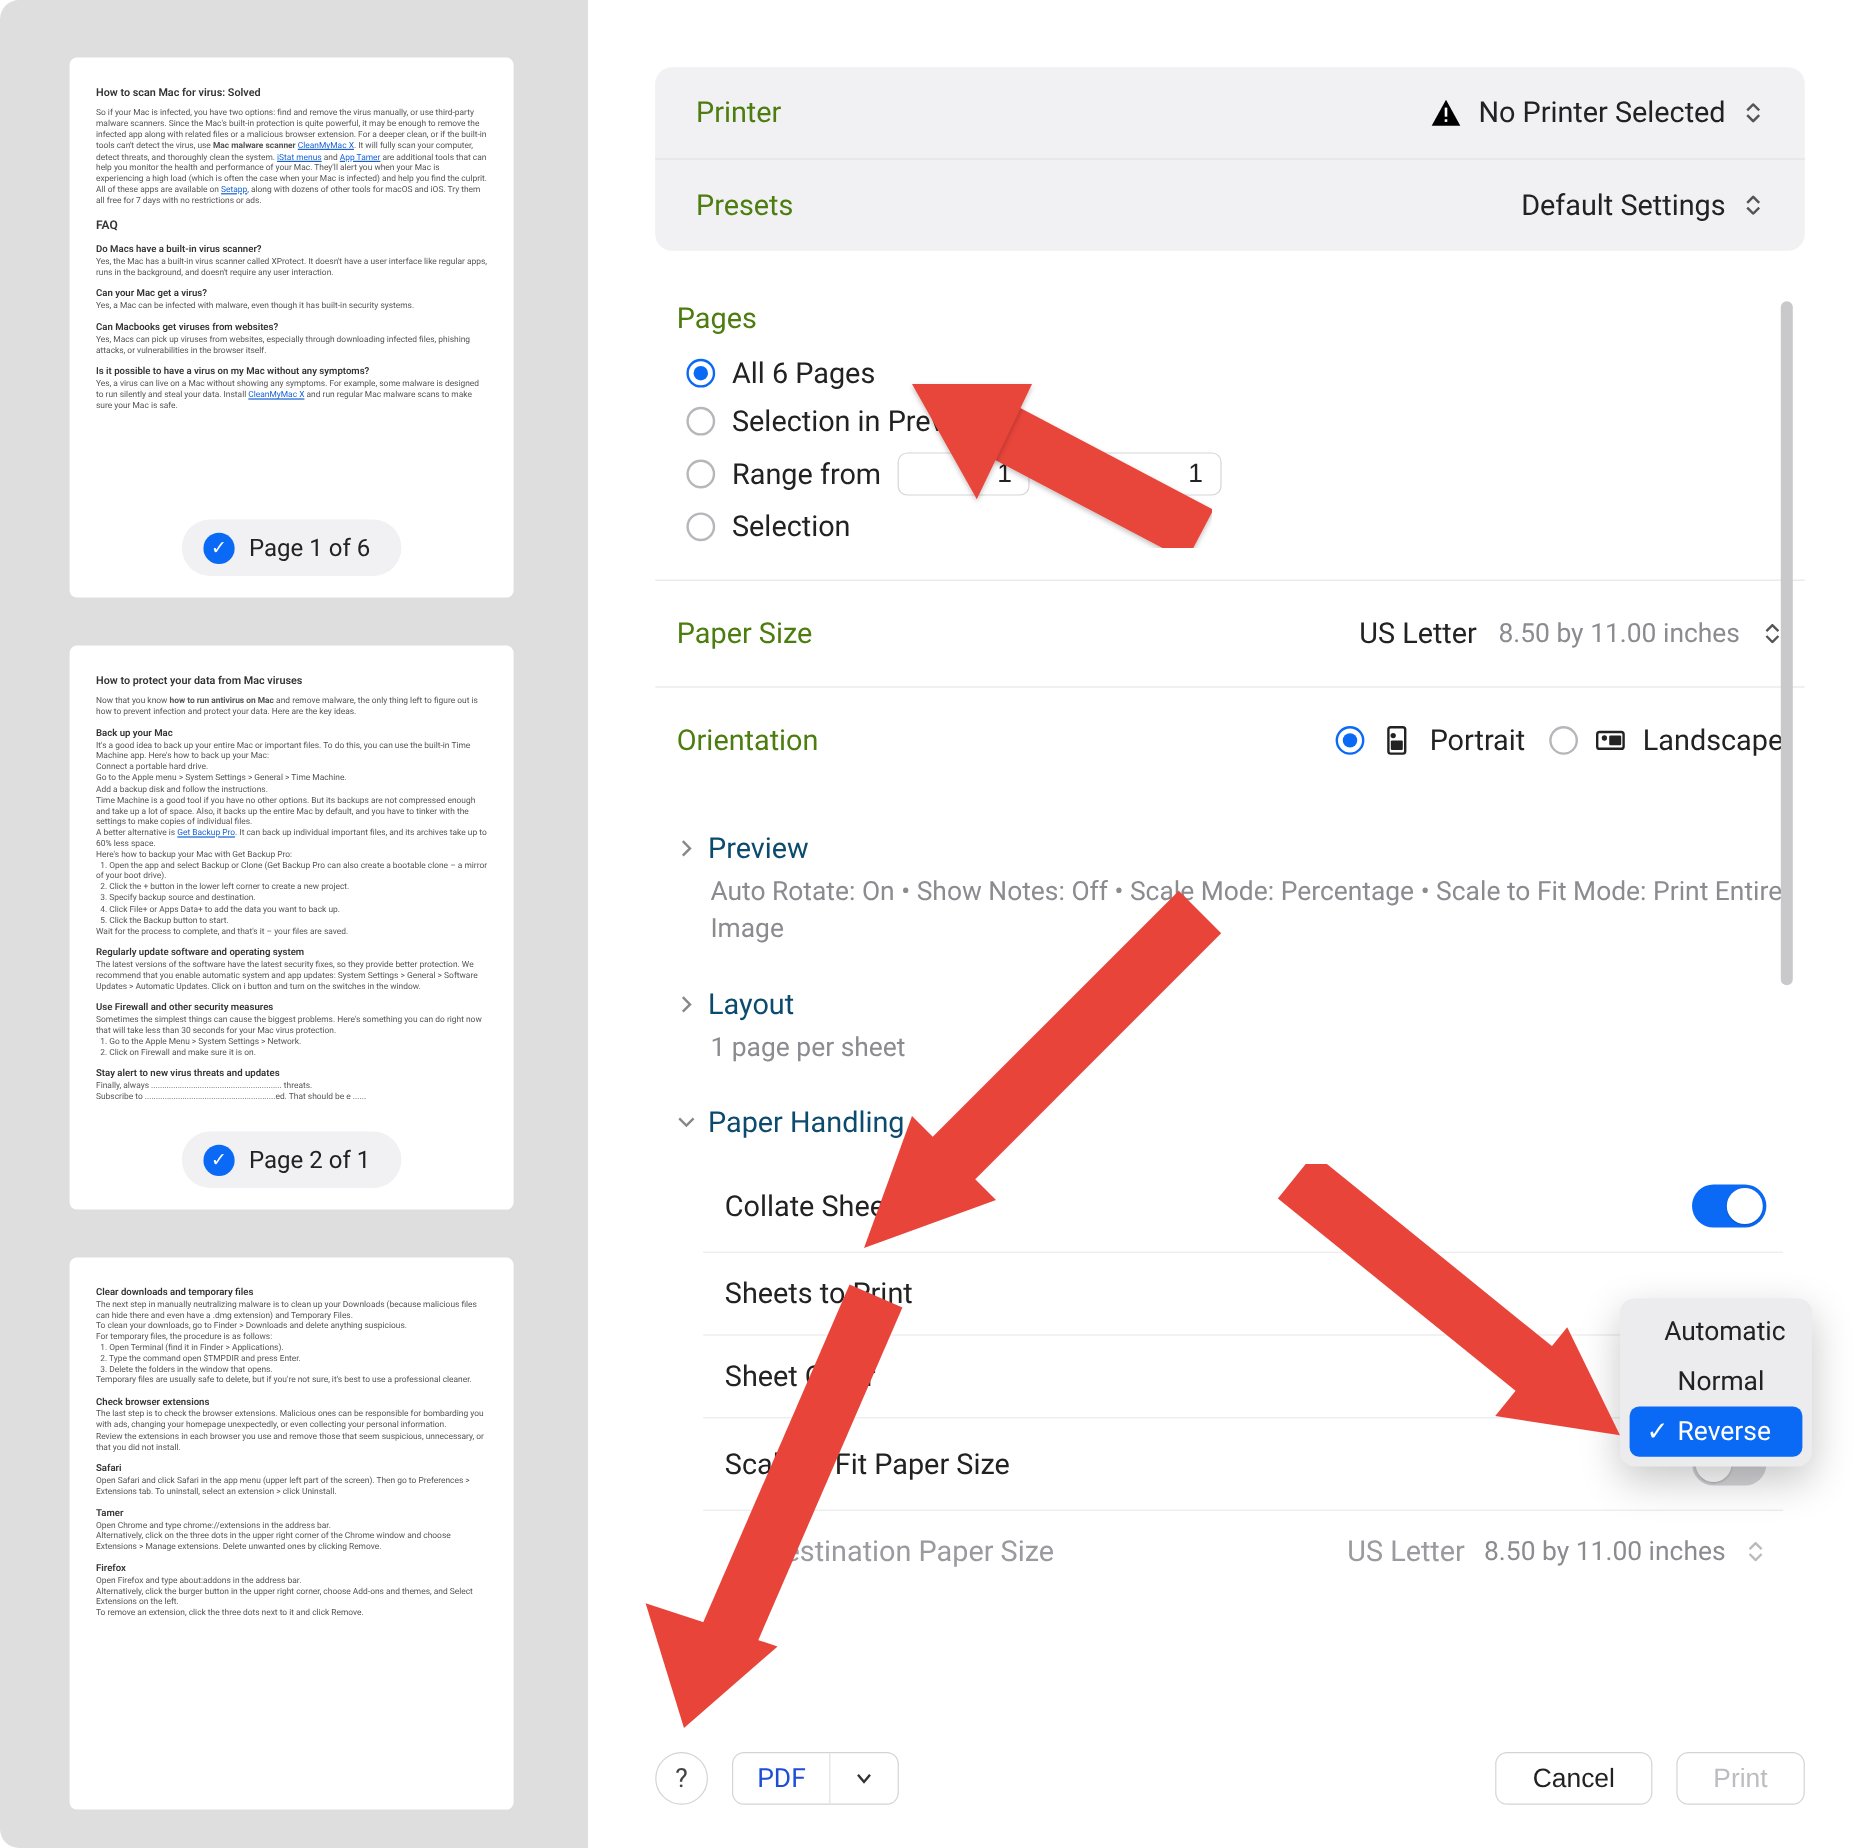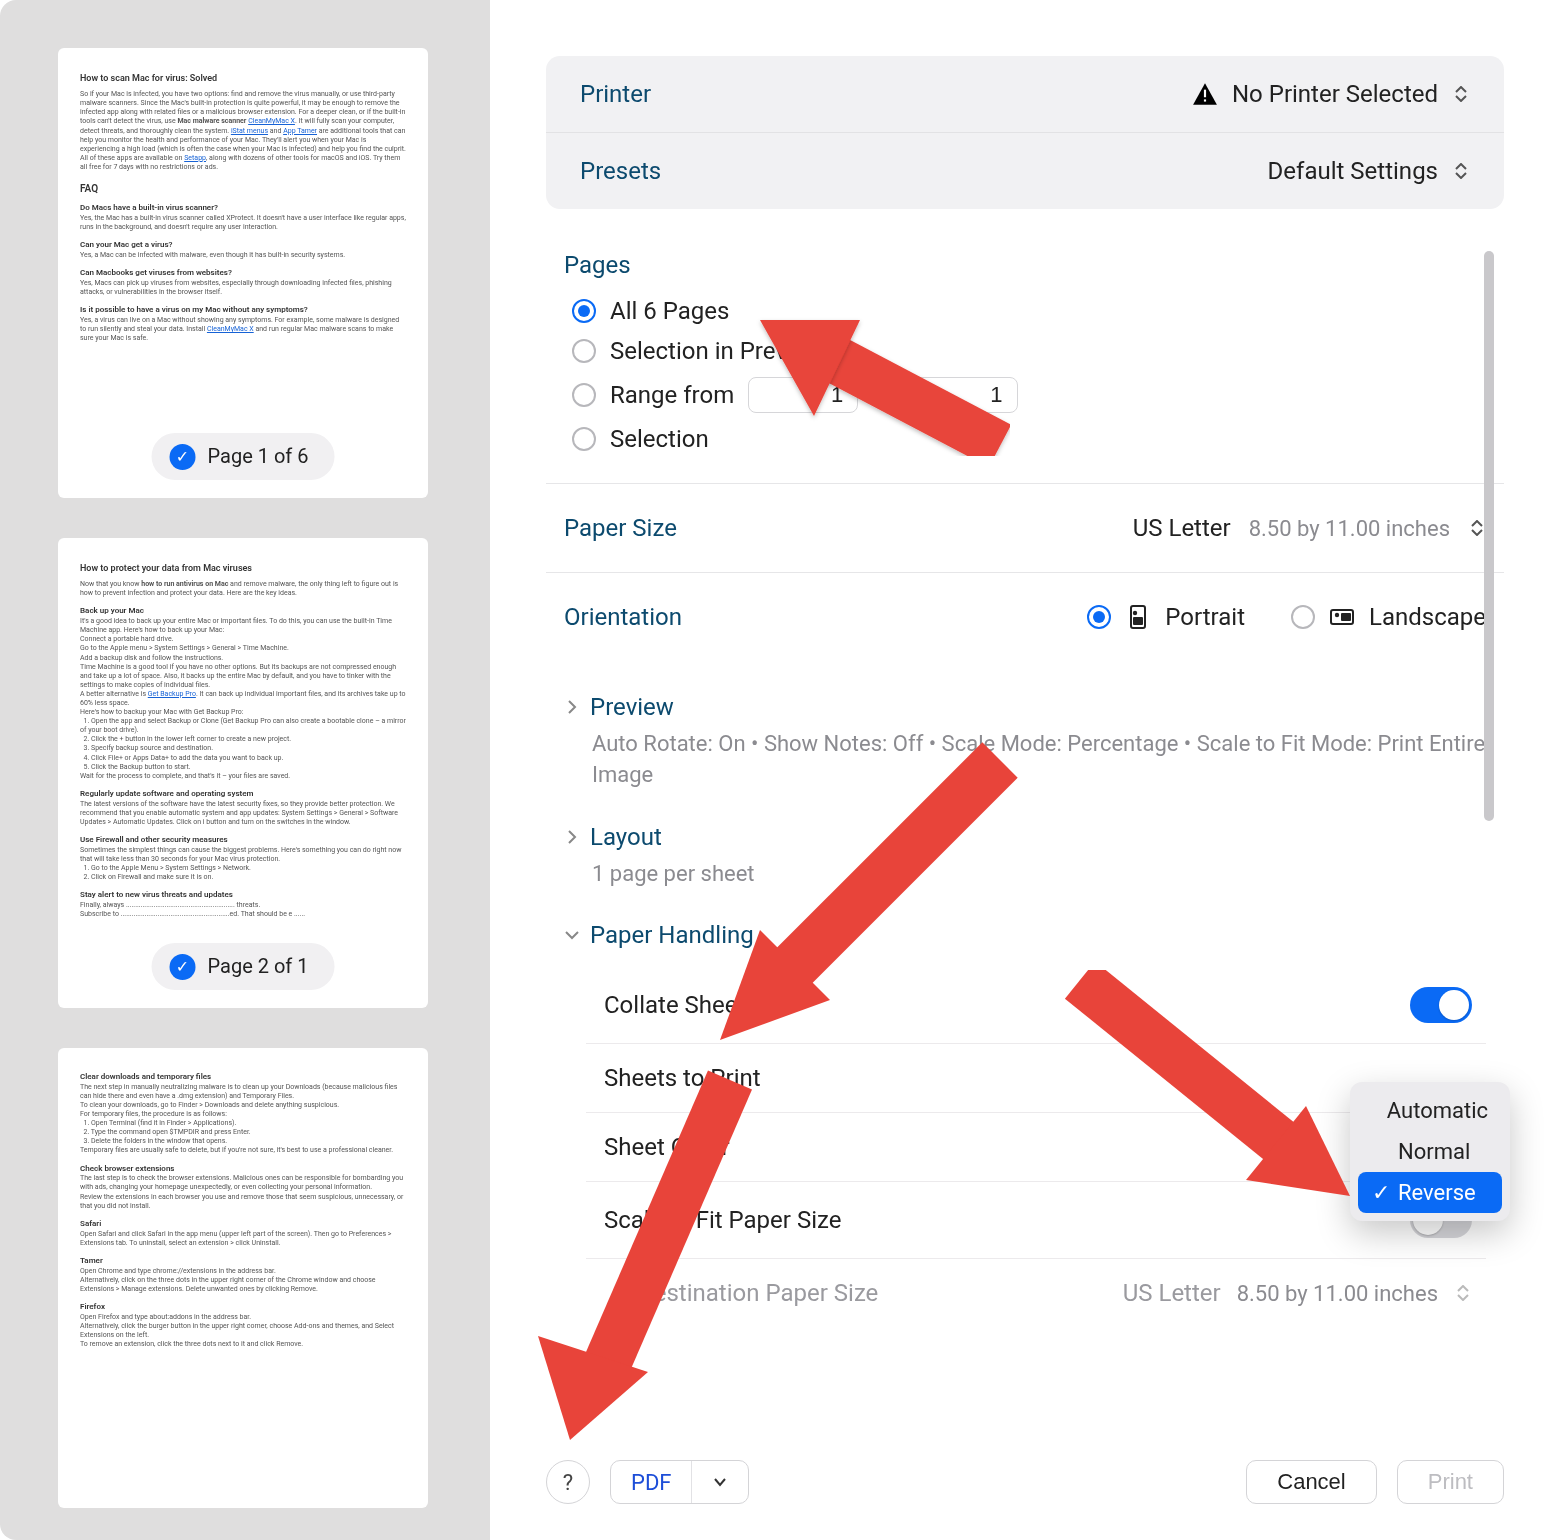--- a/index.html
+++ b/index.html
@@ -108,21 +108,21 @@
   }
   .stepper svg { display: block; }
   
   .scroll {
     flex: 1;
     margin: 42px 56px 0 56px;
     position: relative;
     overflow: visible;
   }
   .section-label {
-    font-size: 24px; color: #0c4a6e; font-weight: 400;
+    font-size: 24px; color: #4d7c0f; font-weight: 400;
   }
   .pages-block { margin-left: 18px; }
   .pages-block .section-label { margin-bottom: 18px; display: block; }
   .radio-row {
     display: flex; align-items: center; gap: 14px;
     font-size: 24px; color: #222; margin-bottom: 12px; margin-left: 8px;
   }
   .radio {
     width: 24px; height: 24px; border-radius: 50%;
     border: 2px solid #b7b7bb; background: #fff;
@@ -137,21 +137,21 @@
     text-align: right; padding: 0 14px; font-size: 22px; color: #222; background: #fff;
   }
   .hint { font-size: 22px; color: #8b8b90; margin-left: 44px; margin-top: 2px; }
   .divider { height: 1px; background: #e6e6e8; margin: 30px 0; }
   .kv-row {
     display: flex; align-items: center; justify-content: space-between;
     padding: 0 18px;
   }
   .kv-row .val { display: flex; align-items: center; gap: 18px; font-size: 24px; color: #222; }
   .dim { color: #8b8b90; font-size: 22px; }
-  .orient-opts { display: flex; align-items: center; gap: 46px; }
+  .orient-opts { display: flex; align-items: center; gap: 20px; }
   .orient-ic { display: inline-flex; }
 
   
   .stack { margin-top: 46px; }
   .stack-item { padding: 16px 18px; }
   .stack-head {
     display: flex; align-items: center; gap: 10px; font-size: 24px; color: #0c4a6e;
   }
   .chev { width: 16px; height: 16px; color: #888; }
   .stack-sub { font-size: 22px; color: #8b8b90; margin-left: 28px; margin-top: 8px; line-height: 1.4; }

